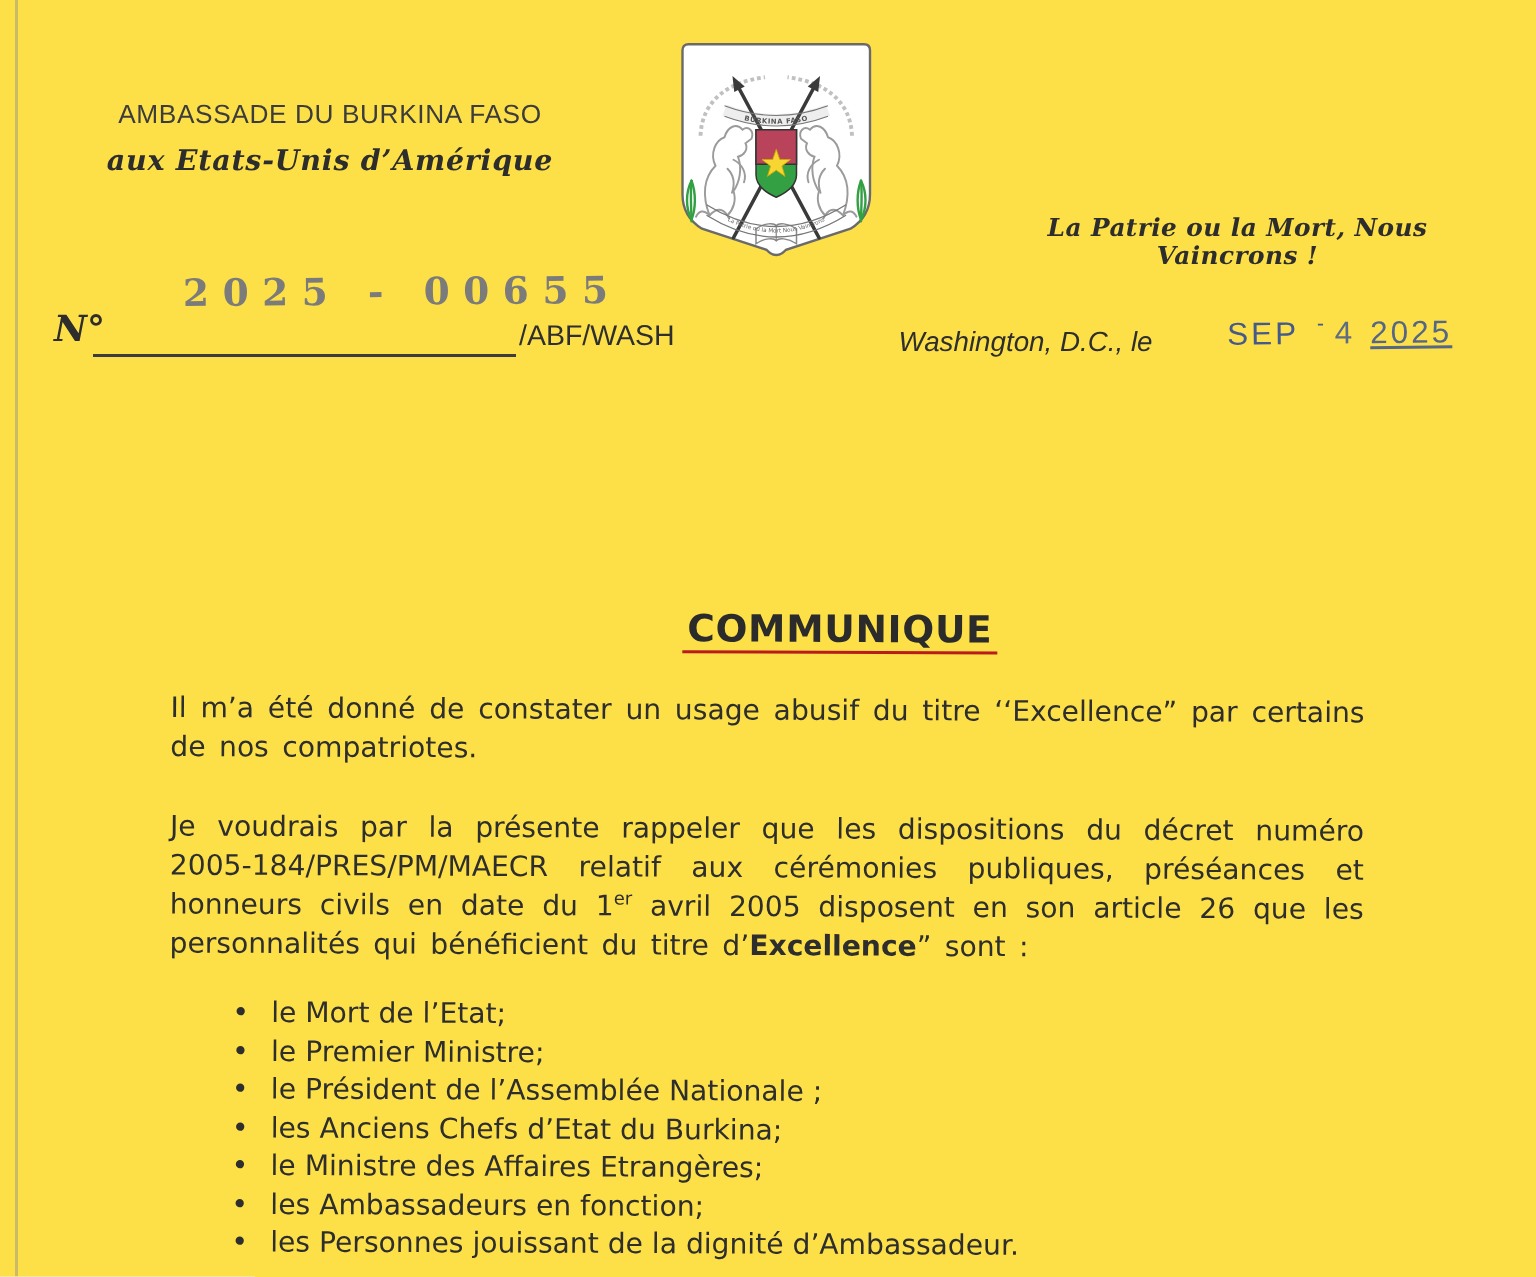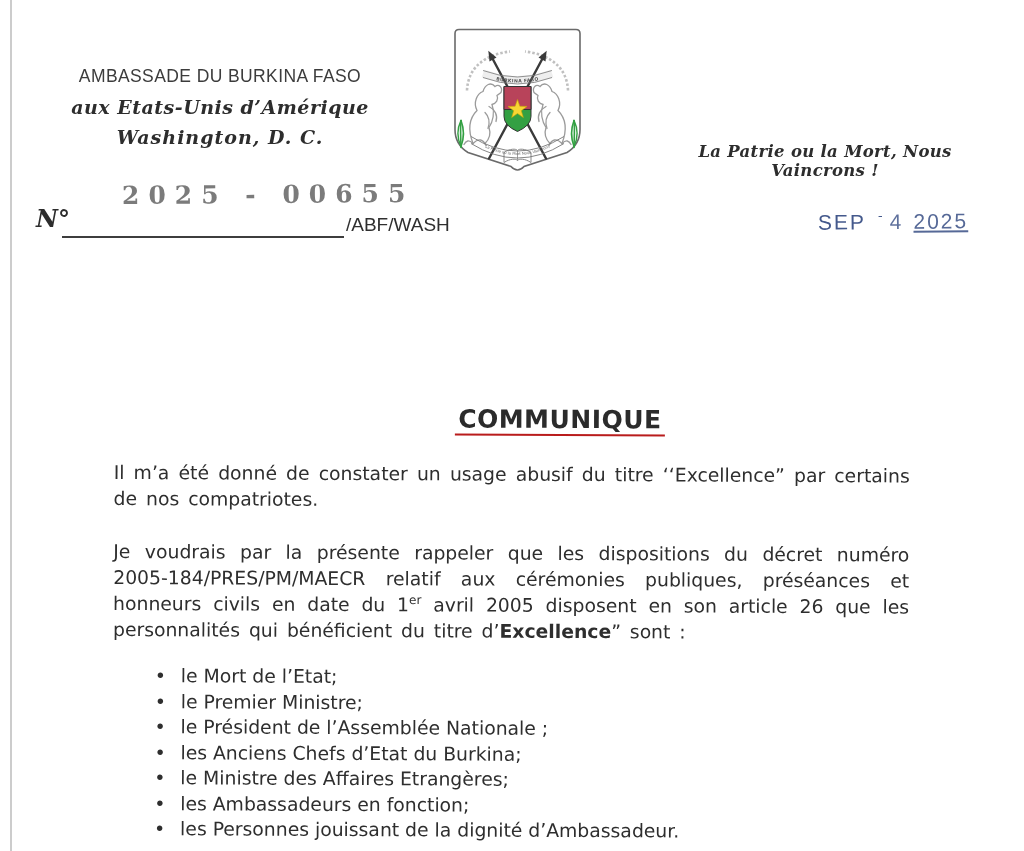--- a/index.html
+++ b/index.html
@@ -1,19 +1,19 @@
 <!DOCTYPE html>
 <html><head>
 <meta charset="utf-8">
 <style>
   html,body{margin:0;padding:0;background:#e9e9e9;}
   .page{
     position:relative;
     width:1024px;height:851px;
-    background:#ffffff;
+    background:#fde047;
     overflow:hidden;
     font-family:"DejaVu Sans",sans-serif;
     color:#2e2e2e;
   }
   .scan-edge{
     position:absolute;left:10px;top:0;width:2px;height:100%;
     background:#8f8f8f;opacity:.45;
   }
   
   .org-block{
@@ -93,21 +93,20 @@
 </style>
 </head>
 <body>
 
 <div class="page">
   <div class="scan-edge"></div>
 
   <div class="org-block">
     <div class="org-line1">AMBASSADE DU BURKINA FASO</div>
     <div class="script org-line2">aux Etats-Unis d’Amérique</div>
-    <div class="script org-line3">Washington, D. C.</div>
   </div>
 
   <div class="emblem">
     <svg viewBox="0 0 131 148" width="131" height="149" aria-hidden="true">
 
       <path d="M7,3 H124 Q128,3 128,7 V103 Q128,118 115,126 L72,140 Q65.5,147 59,140 L16,126 Q3,118 3,103 V7 Q3,3 7,3 Z" fill="#ffffff" stroke="#6a6a6a" stroke-width="1.6"></path>
 
       <path d="M15,64 C16,40 34,28 58,25" fill="none" stroke="#c0c0c0" stroke-width="2.6" stroke-dasharray="2.5,2"></path>
       <path d="M116,64 C115,40 97,28 73,25" fill="none" stroke="#c0c0c0" stroke-width="2.6" stroke-dasharray="2.5,2"></path>
 
@@ -174,20 +173,21 @@
     </svg>
   </div>
 
   <div class="script motto">La Patrie ou la Mort, Nous Vaincrons !</div>
 
   <div class="ref-stamp">2025 - 00655</div>
   <div class="script ref-prefix">N°</div>
   <div class="ref-line"></div>
   <div class="ref-suffix">/ABF/WASH</div>
 
+  <div class="dateline-label">Washington, D.C., le</div>
   <div class="date-stamp">
     <span class="month">SEP</span><span class="dash">-</span><span class="day">4</span><span class="year">2025</span>
   </div>
 
   <div class="doc-body">
     <div class="doc-title-wrap">
       <span class="doc-title">COMMUNIQUE</span>
     </div>
 
     <p class="para para-1">Il m’a été donné de constater un usage abusif du titre ‘‘Excellence” par certains de nos compatriotes.</p>

